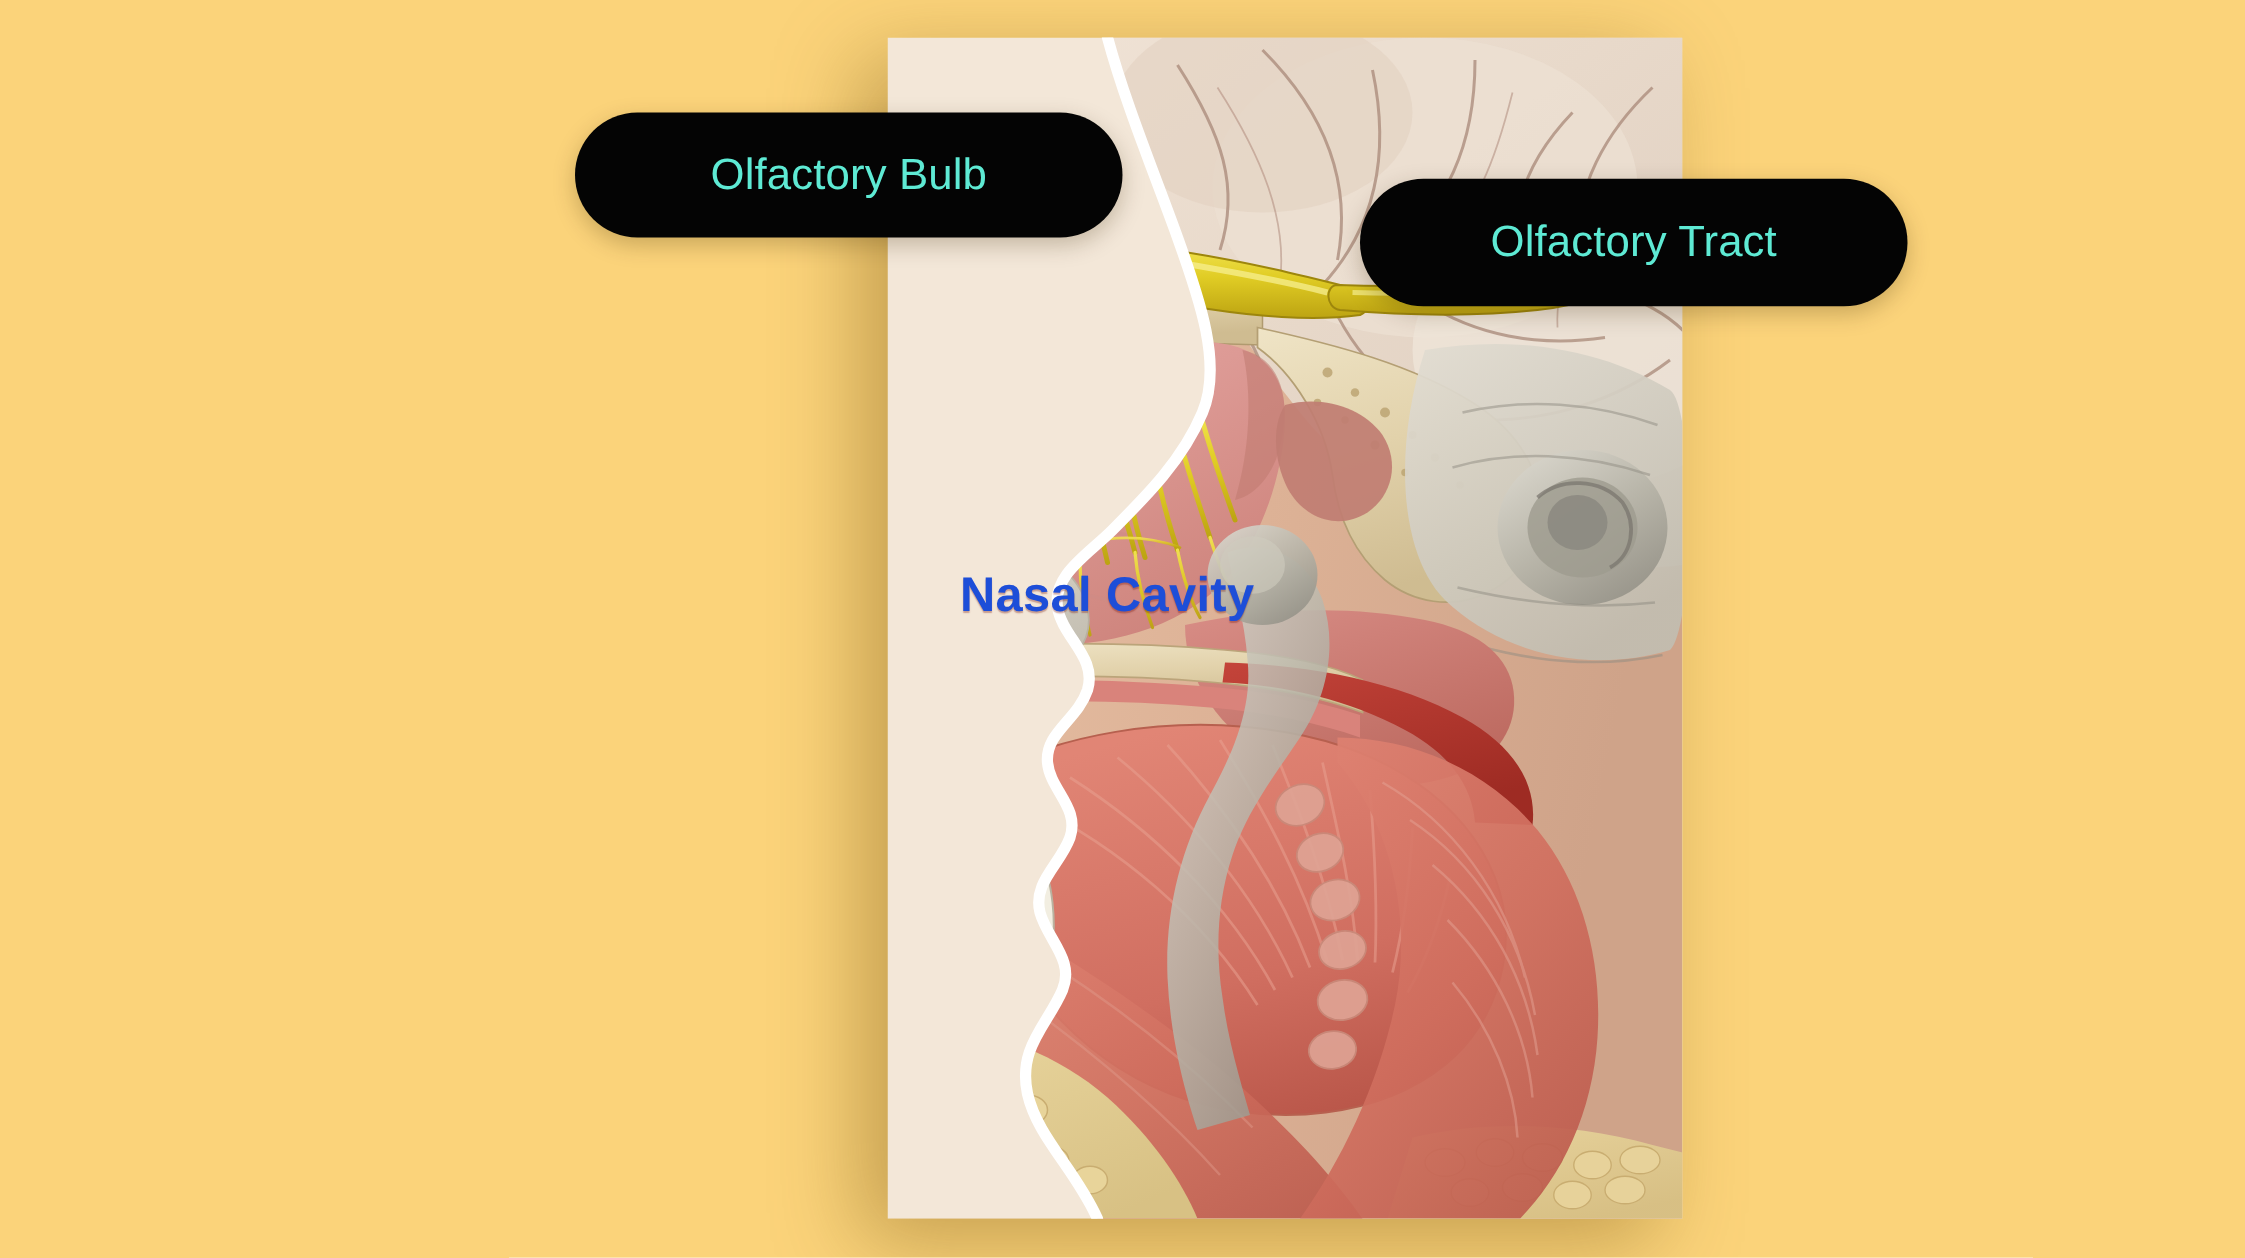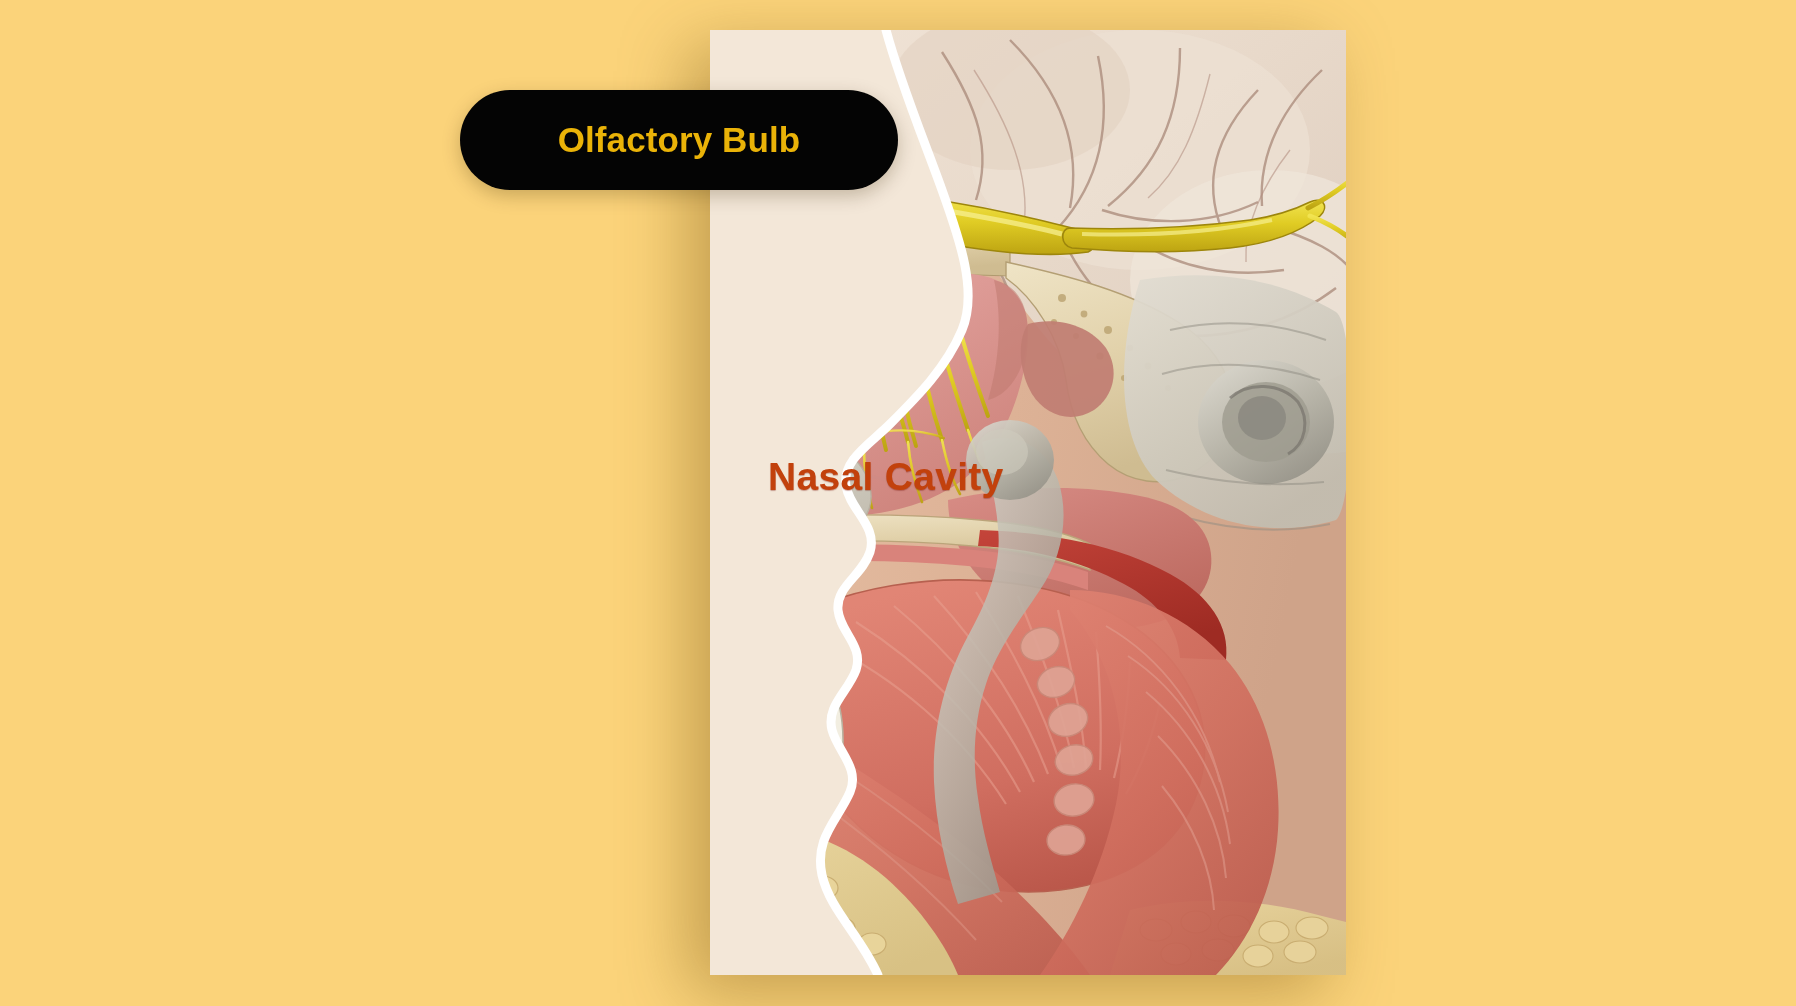--- a/index.html
+++ b/index.html
@@ -33,26 +33,26 @@
   #anatomy-svg {
     display: block;
     width: 636px;
     height: 945px;
   }
 
   
   .label-pill {
     position: absolute;
     background: #040404;
-    color: #eab308;
+    color: #5eead4;
     border-radius: 999px;
     display: flex;
     align-items: center;
     justify-content: center;
-    font-weight: bold;
+    font-weight: normal;
     letter-spacing: 0.1px;
     box-shadow: 0 6px 18px rgba(60, 40, 0, 0.25);
     white-space: nowrap;
     user-select: none;
   }
 
   #pill-bulb {
     left: 460px;
     top: 90px;
     width: 438px;
@@ -546,19 +546,20 @@
                  C 130 602 154 616 146 640
                  C 138 662 116 676 122 700
                  C 128 722 150 738 140 762
                  C 128 790 104 808 112 845
                  C 120 880 150 905 168 945" fill="none" stroke="#ffffff" stroke-width="9" stroke-linejoin="round" stroke-linecap="round"></path>
 
       </g>
     </svg>
   </div>
 
-  <div id="nasal-cavity-caption" style="color: #c2410c;">Nasal Cavity</div>
+  <div id="nasal-cavity-caption" style="color: #1d4ed8;">Nasal Cavity</div>
 
   <div class="label-pill" id="pill-bulb">Olfactory Bulb</div>
 
+  <div class="label-pill" id="pill-tract">Olfactory Tract</div>
 
 
 </div>
 
 </body></html>

